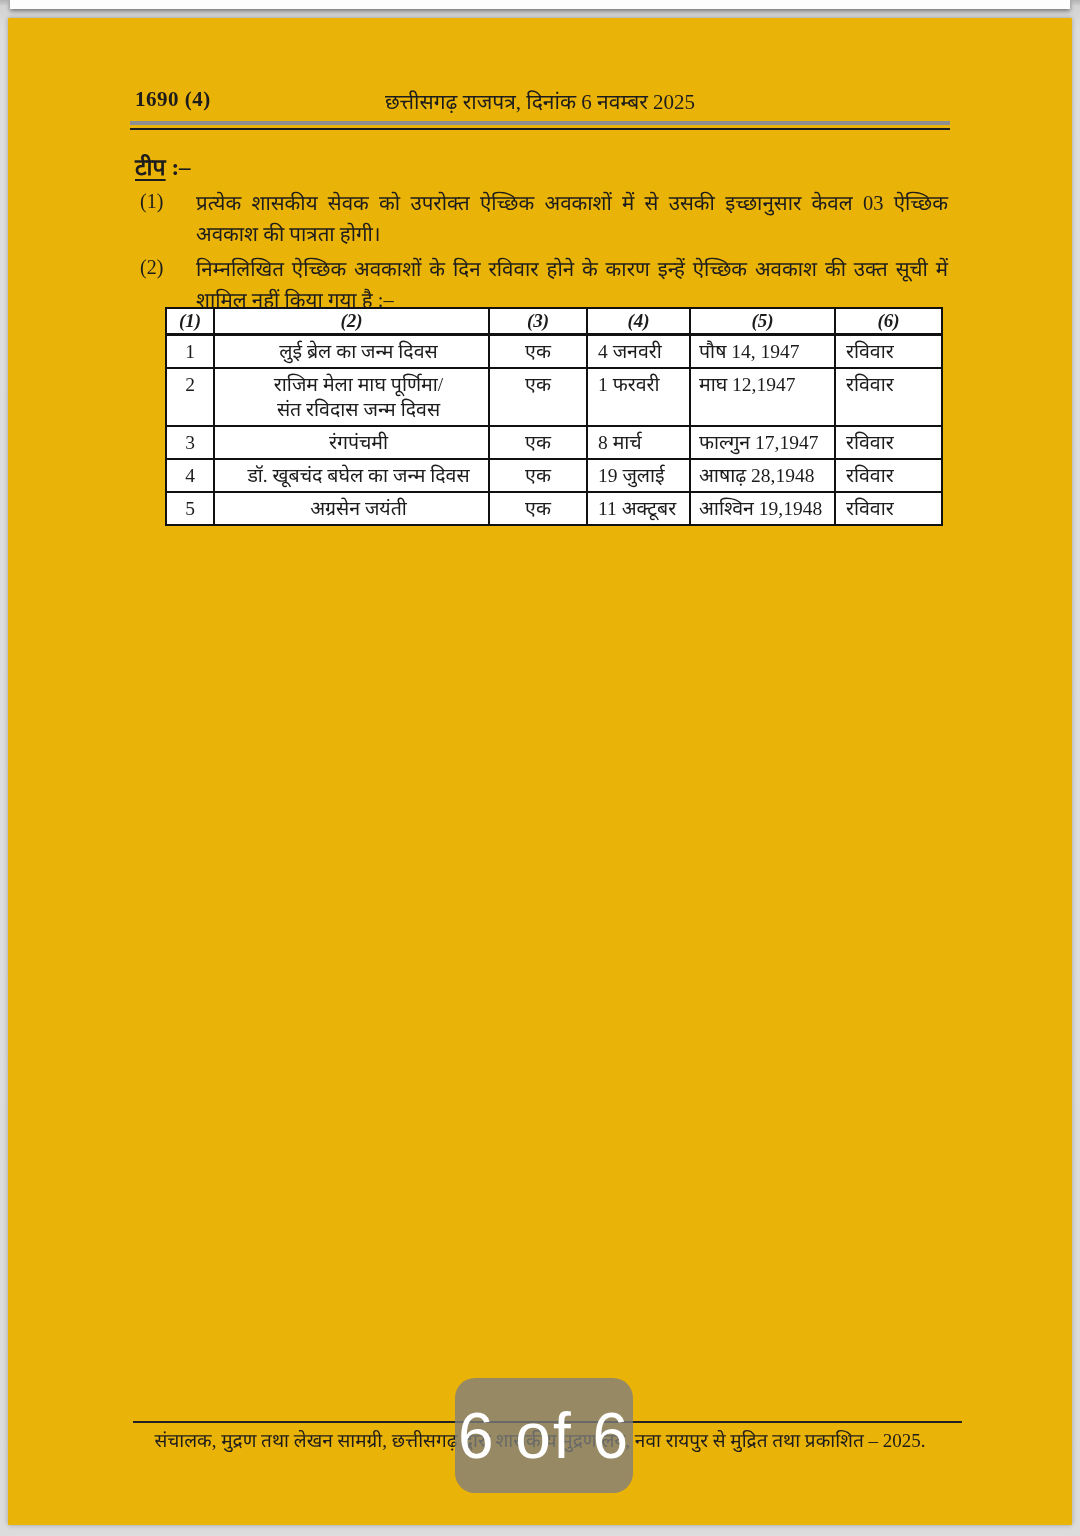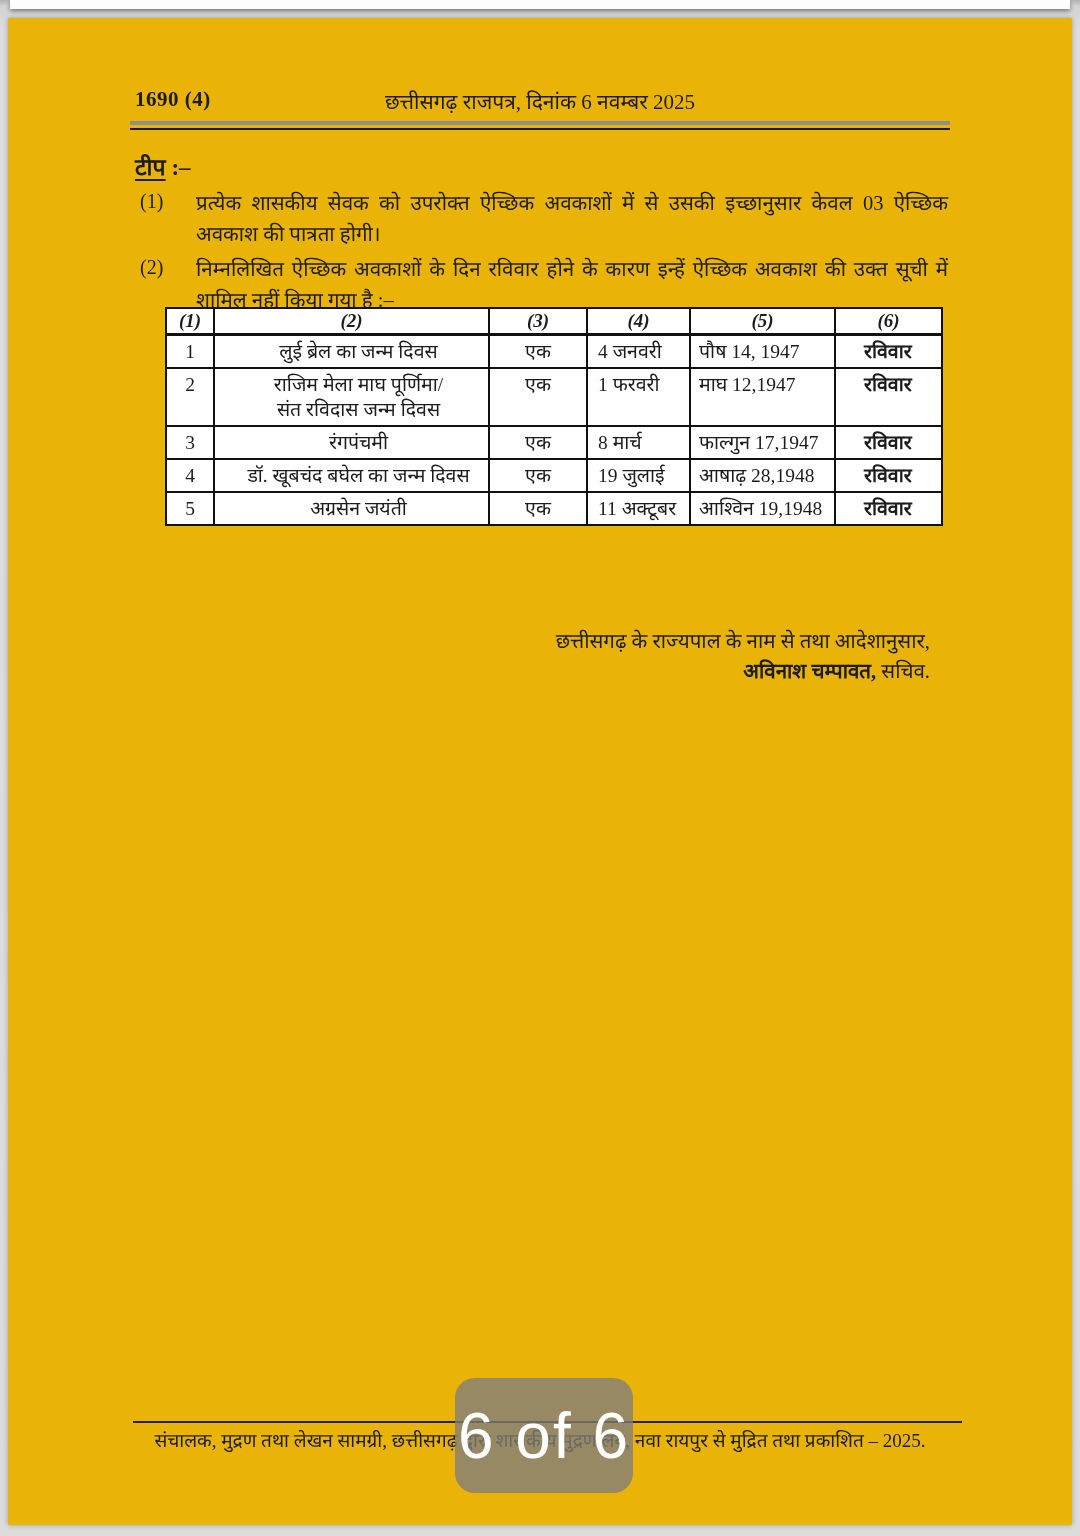--- a/index.html
+++ b/index.html
@@ -50,21 +50,21 @@
   tr.colnum-row td{
     font-size:19px;font-weight:700;font-style:italic;text-align:center;
     height:24px;padding:0 2px;border-bottom:3px solid #111;
   }
   tbody td{font-size:19.5px;font-weight:500;padding:3px 8px;line-height:25px;vertical-align:top;}
   tbody td:nth-child(1){text-align:center;padding:3px 2px;}
   tbody td:nth-child(2){text-align:center;padding-left:22px;}
   tbody td:nth-child(3){text-align:center;}
   tbody td:nth-child(4){padding-left:10px;}
   tbody td:nth-child(5){}
-  tbody td:nth-child(6){padding-left:28px;font-weight:bold;}
+  tbody td:nth-child(6){padding-left:10px;}
   tbody tr{height:28px;}
   tbody tr:nth-child(2){height:56px;}
   thead tr.hdr-row{height:96px;}
 
   
   .signature{left:0;top:608px;width:922px;text-align:right;font-size:20.5px;line-height:30px;font-weight:500;}
   .signature .sig-name{font-weight:700;}
 
   
   .footer-rule{left:125px;top:1403px;width:829px;border-top:2px solid #222;height:0;}
@@ -157,24 +157,20 @@
       <td>अग्रसेन जयंती</td>
       <td>एक</td>
       <td>11 अक्टूबर</td>
       <td>आश्विन 19,1948</td>
       <td>रविवार</td>
     </tr>
         </tbody>
     </table>
   </div>
 
-  <div class="abs signature">
-    <div>छत्तीसगढ़ के राज्यपाल के नाम से तथा आदेशानुसार,</div>
-    <div><span class="sig-name">अविनाश चम्पावत,</span><span> सचिव.</span></div>
-  </div>
 
   <div class="abs footer-rule"></div>
   <div class="abs footer-text">संचालक, मुद्रण तथा लेखन सामग्री, छत्तीसगढ़ द्वारा शासकीय मुद्रणालय, नवा रायपुर से मुद्रित तथा प्रकाशित – 2025.</div>
 
 </div>
 
 <div class="page-badge">
   <span>6 of 6</span>
 </div>
 

